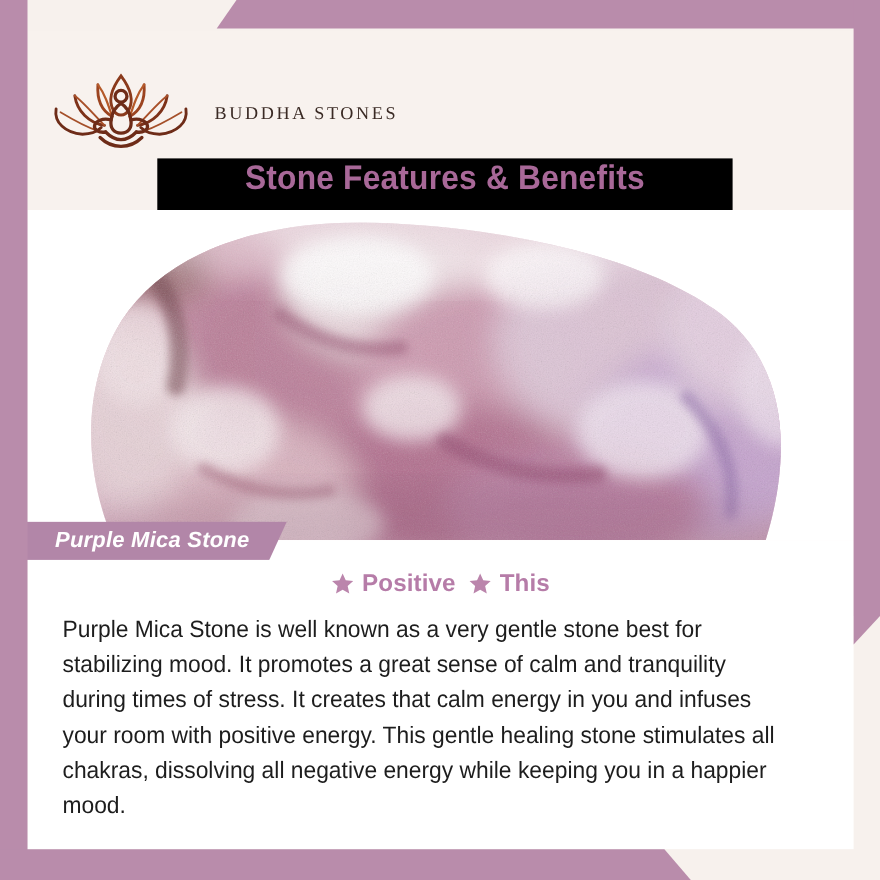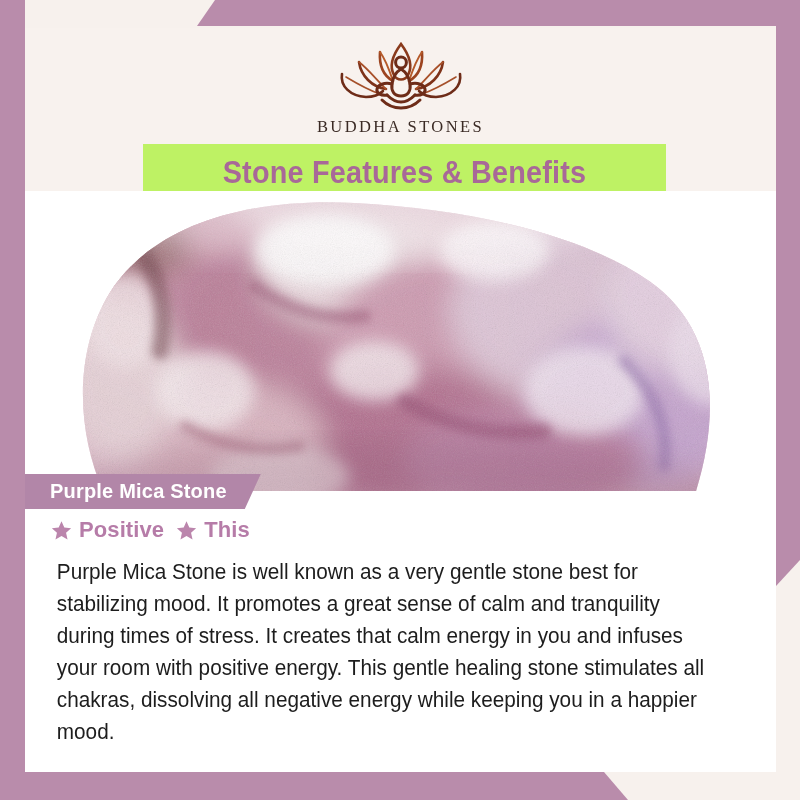--- a/index.html
+++ b/index.html
@@ -17,38 +17,38 @@
   
   .card {
     position:absolute;
     left:25px; top:28px; right:24px; bottom:28px;
     background:#f8f2ee;
     z-index:2;
   }
 
   
   .logo-wrap {
-    position:absolute; left:0; right:0; top:2px; height:116px;
-    display:flex; flex-direction:column; align-items:center; justify-content:flex-start;
+    position:absolute; left:0; right:0; top:12px; height:116px;
+    display:flex; flex-direction:row; align-items:center; justify-content:flex-start;
     padding-top:8px;
   }
   .logo-mark { width:170px; height:78px; display:block; }
   .logo-text {
     font-family:"Liberation Serif", serif;
     font-size:16.5px;
     letter-spacing:2.4px;
     color:#3a2a24;
     margin-top:1px;
   }
 
   
   .title-band {
     position:absolute; left:118px; right:110px; top:116px; height:47px;
-    background:#bef264;
-    display:flex; align-items:flex-end; justify-content:center;
+    background:#000000;
+    display:flex; align-items:flex-start; justify-content:center;
   }
   .title-band .title {
     font-family:"Liberation Sans Narrow","Liberation Sans",sans-serif;
     font-weight:bold;
     font-size:31px;
     letter-spacing:.2px;
     color:#a86898;
     transform:scaleX(.93);
     white-space:nowrap;
   }
@@ -63,38 +63,39 @@
 
   
   .name-banner {
     position:absolute; left:-7px; top:446px;
     height:35px;
     background:#b286a8;
     display:flex; align-items:center;
     padding:0 34px 0 32px;
     clip-path:polygon(0 0, 100% 0, calc(100% - 16px) 100%, 0 100%);
     z-index:4;
+    font-style:italic;
   }
   .name-banner .name {
     color:#ffffff;
     font-family:"Liberation Sans Narrow","Liberation Sans",sans-serif;
     font-weight:bold;
     font-size:20px;
     letter-spacing:.2px;
     white-space:nowrap;
   }
 
   
   .desc {
     position:absolute; left:0; right:0; top:463px; bottom:0;
     background:#ffffff;
     padding:26px 26px 0 26px;
   }
   .tags {
-    display:flex; justify-content:flex-start; align-items:center;
+    display:flex; justify-content:center; align-items:center;
     gap:12px;
     margin-bottom:13px;
   }
   .tag { display:flex; align-items:center; gap:7px; }
   .tag .star { width:21px; height:21px; display:block; }
   .tag .tag-label {
     font-family:"Liberation Sans Narrow","Liberation Sans",sans-serif;
     font-weight:bold;
     font-size:22px;
     color:#b67ca8;

